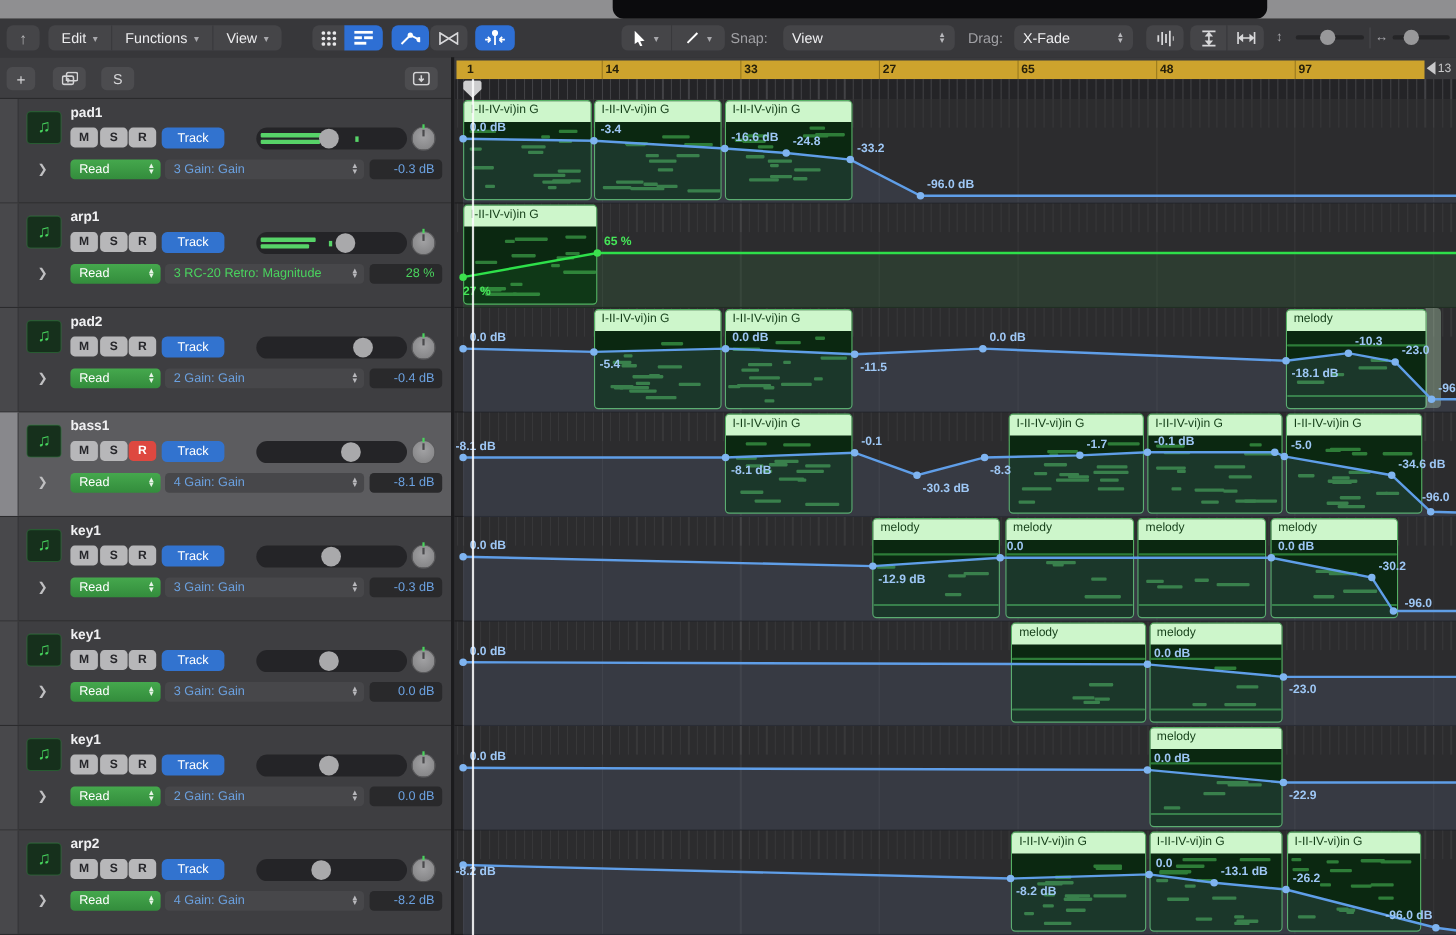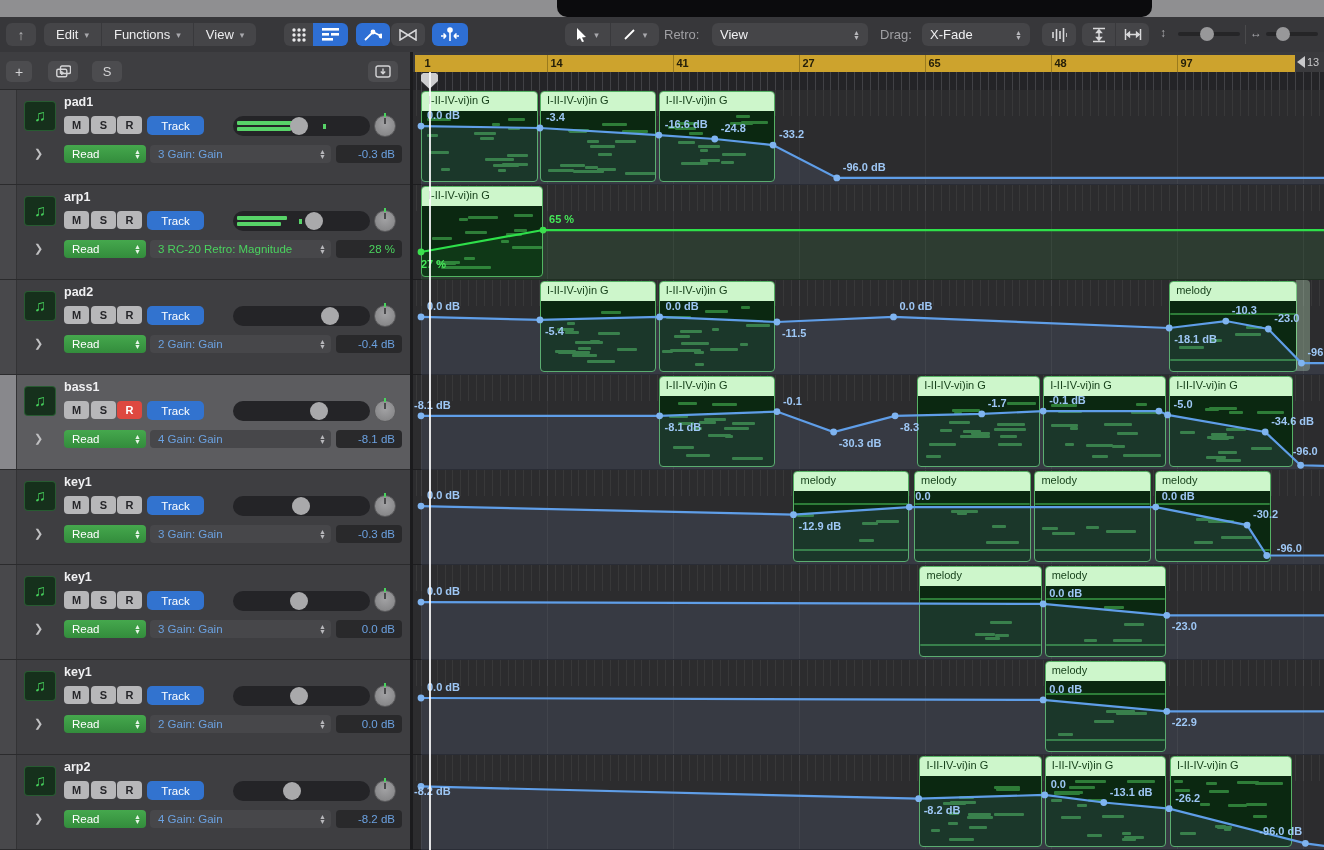--- a/index.html
+++ b/index.html
@@ -173,21 +173,21 @@
           <path d="M1,0 L10,9 L6,9.5 L8,13.5 L6,14 L4,10 L1,12 Z" fill="#fff"></path>
         </svg>
       <span class="chev">▾</span>
     </div>
     <div class="tbtn" style="left:610px;width:48px;border-radius:0 6px 6px 0;gap:7px;border-left:1px solid #39393c;">
       <svg width="13" height="13">
           <line x1="2" y1="11" x2="11" y2="2" stroke="#fff" stroke-width="1.8"></line>
         </svg>
       <span class="chev">▾</span>
     </div>
-    <div class="tlabel" style="left:664px;">Retro:</div>
+    <div class="tlabel" style="left:664px;">Snap:</div>
     <div class="dropdown" style="left:712px;width:156px;">
       <span>View</span>
       <span class="updn">
           <span>▲</span>
           <span>▼</span>
         </span>
     </div>
     <div class="tlabel" style="left:880px;">Drag:</div>
     <div class="dropdown" style="left:922px;width:108px;">
       <span>X-Fade</span>
@@ -268,21 +268,21 @@
   </div>
 
   <div class="abs panel-divider"></div>
 
   <div class="abs ruler">
     <div class="cycle" id="cycle">
         <div class="cycle-num" style="left: 9.5px;">1</div>
         <div class="cycle-sep" style="left: 131.5px;"></div>
         <div class="cycle-num" style="left: 135.5px;">14</div>
         <div class="cycle-sep" style="left: 257.5px;"></div>
-        <div class="cycle-num" style="left: 261.5px;">41</div>
+        <div class="cycle-num" style="left: 261.5px;">33</div>
         <div class="cycle-sep" style="left: 383.5px;"></div>
         <div class="cycle-num" style="left: 387.5px;">27</div>
         <div class="cycle-sep" style="left: 509.5px;"></div>
         <div class="cycle-num" style="left: 513.5px;">65</div>
         <div class="cycle-sep" style="left: 635.5px;"></div>
         <div class="cycle-num" style="left: 639.5px;">48</div>
         <div class="cycle-sep" style="left: 761.5px;"></div>
         <div class="cycle-num" style="left: 765.5px;">97</div>
       </div>
     <div class="ruler-end">

